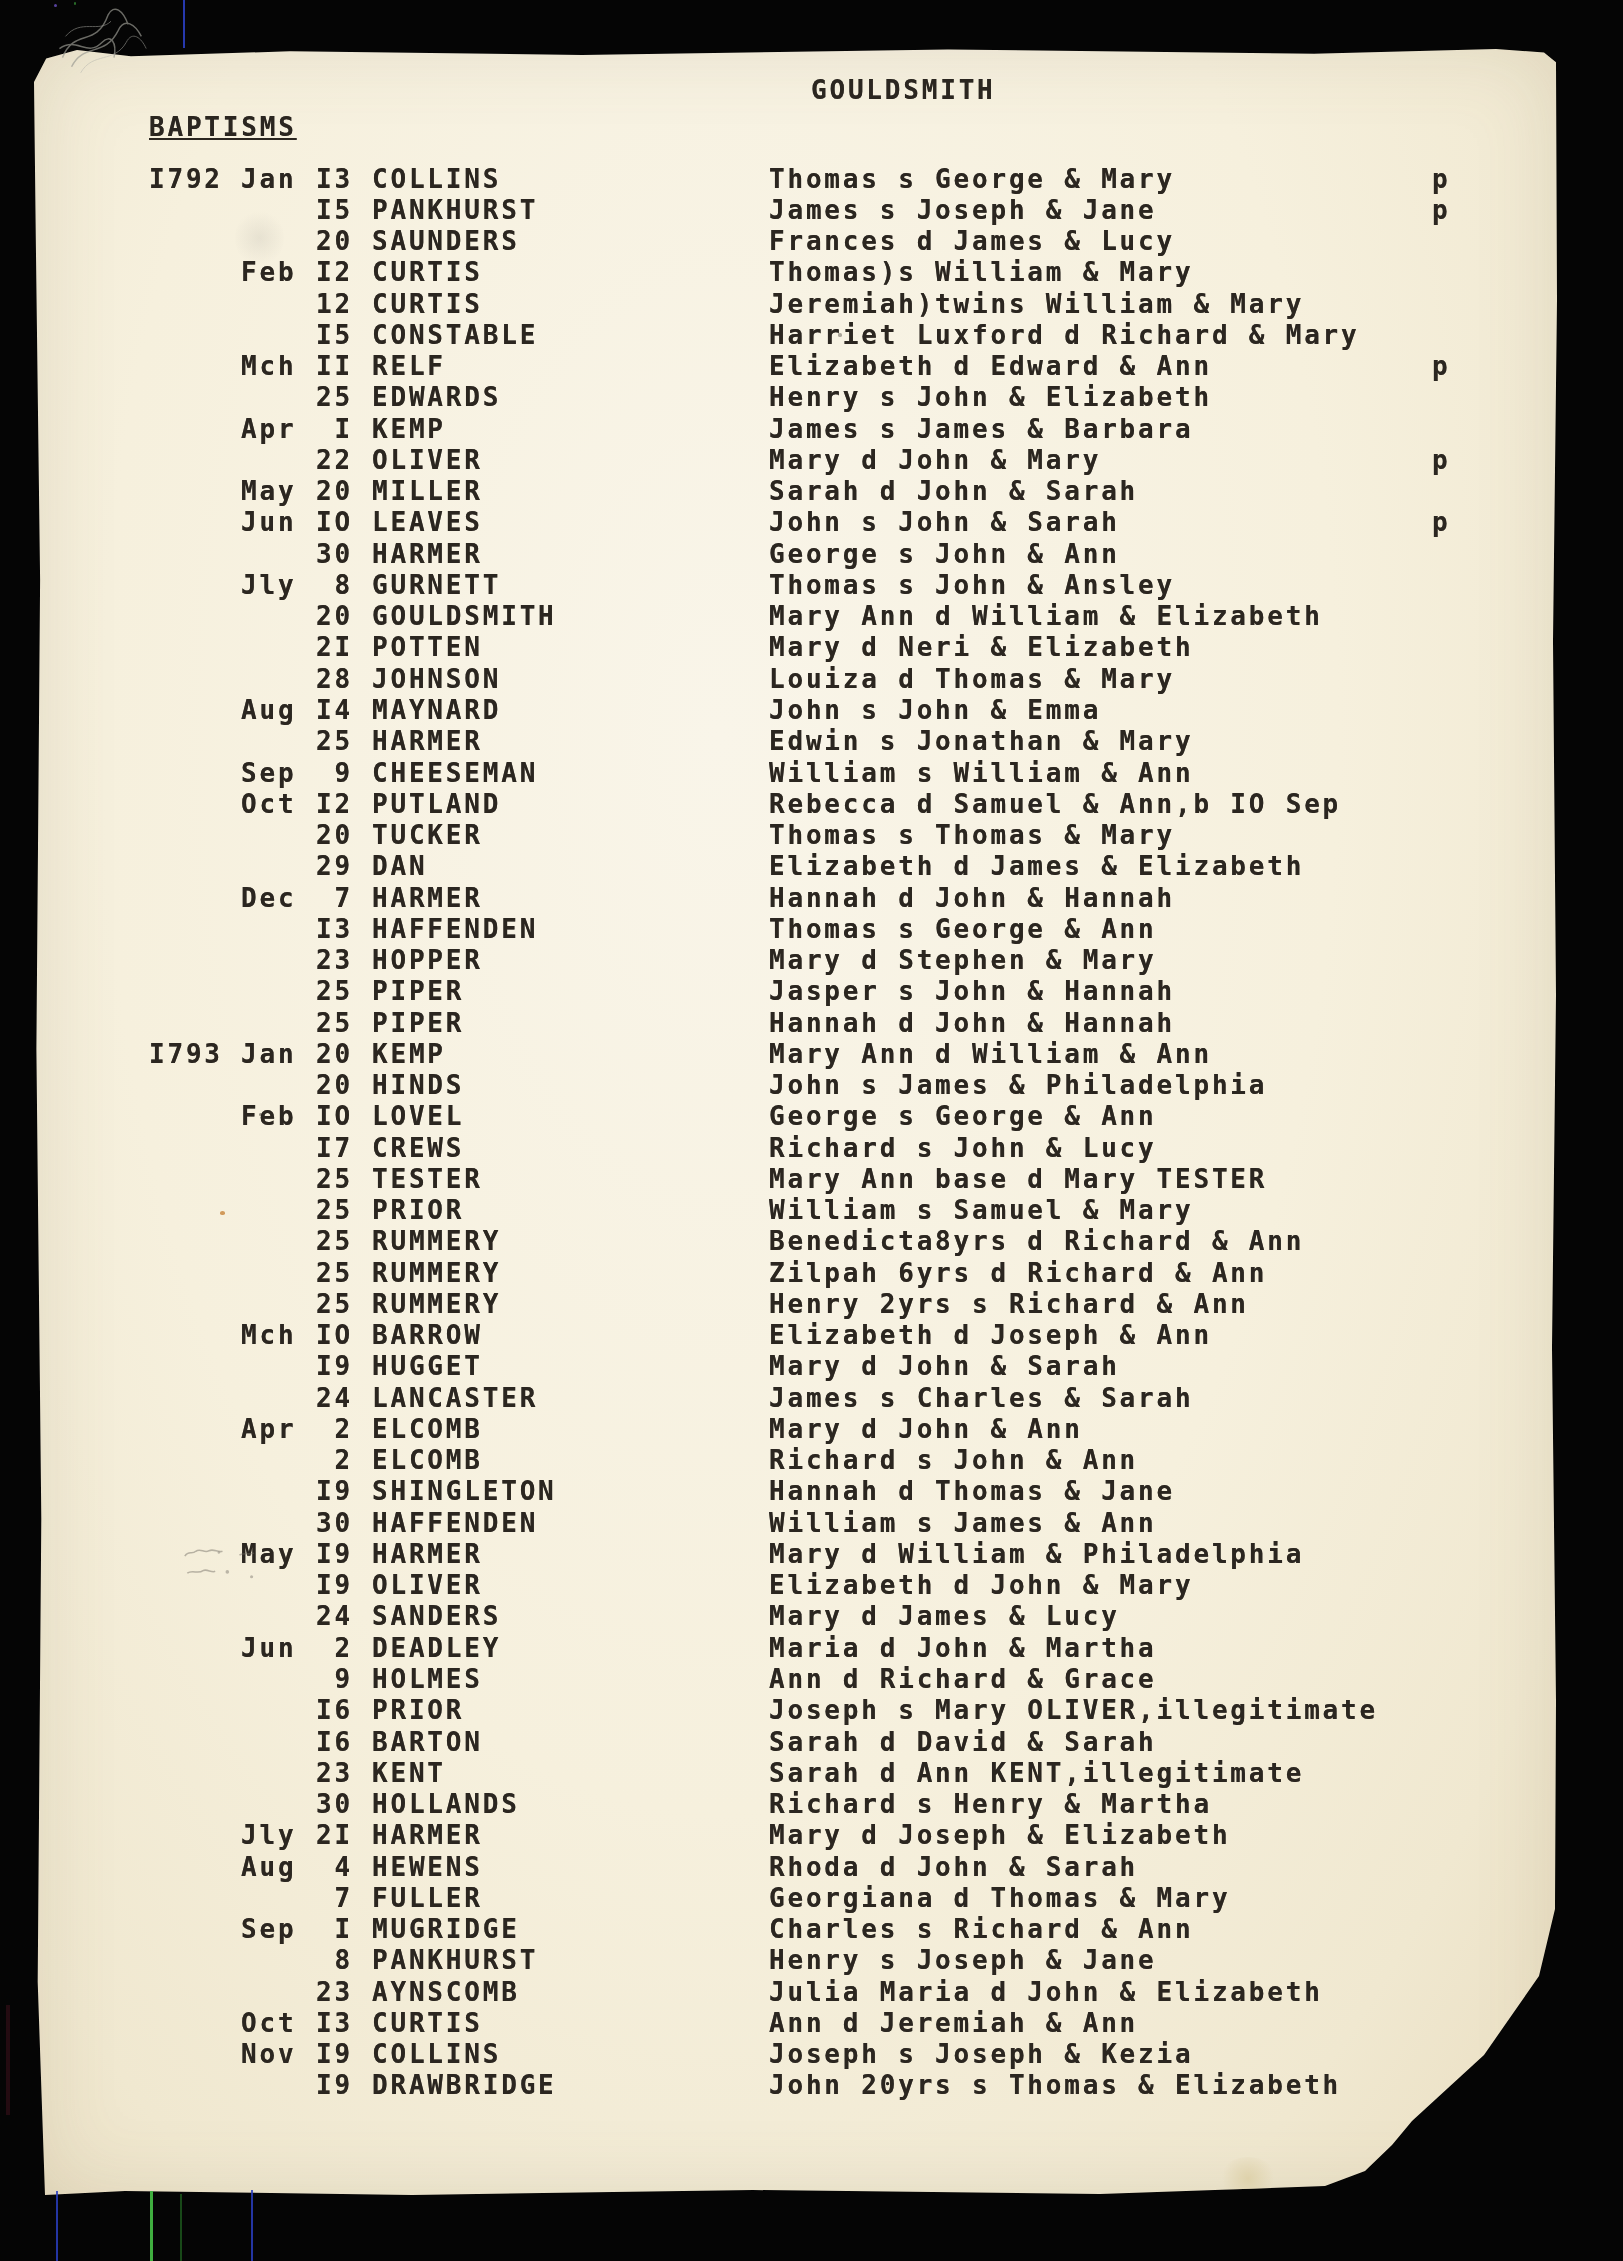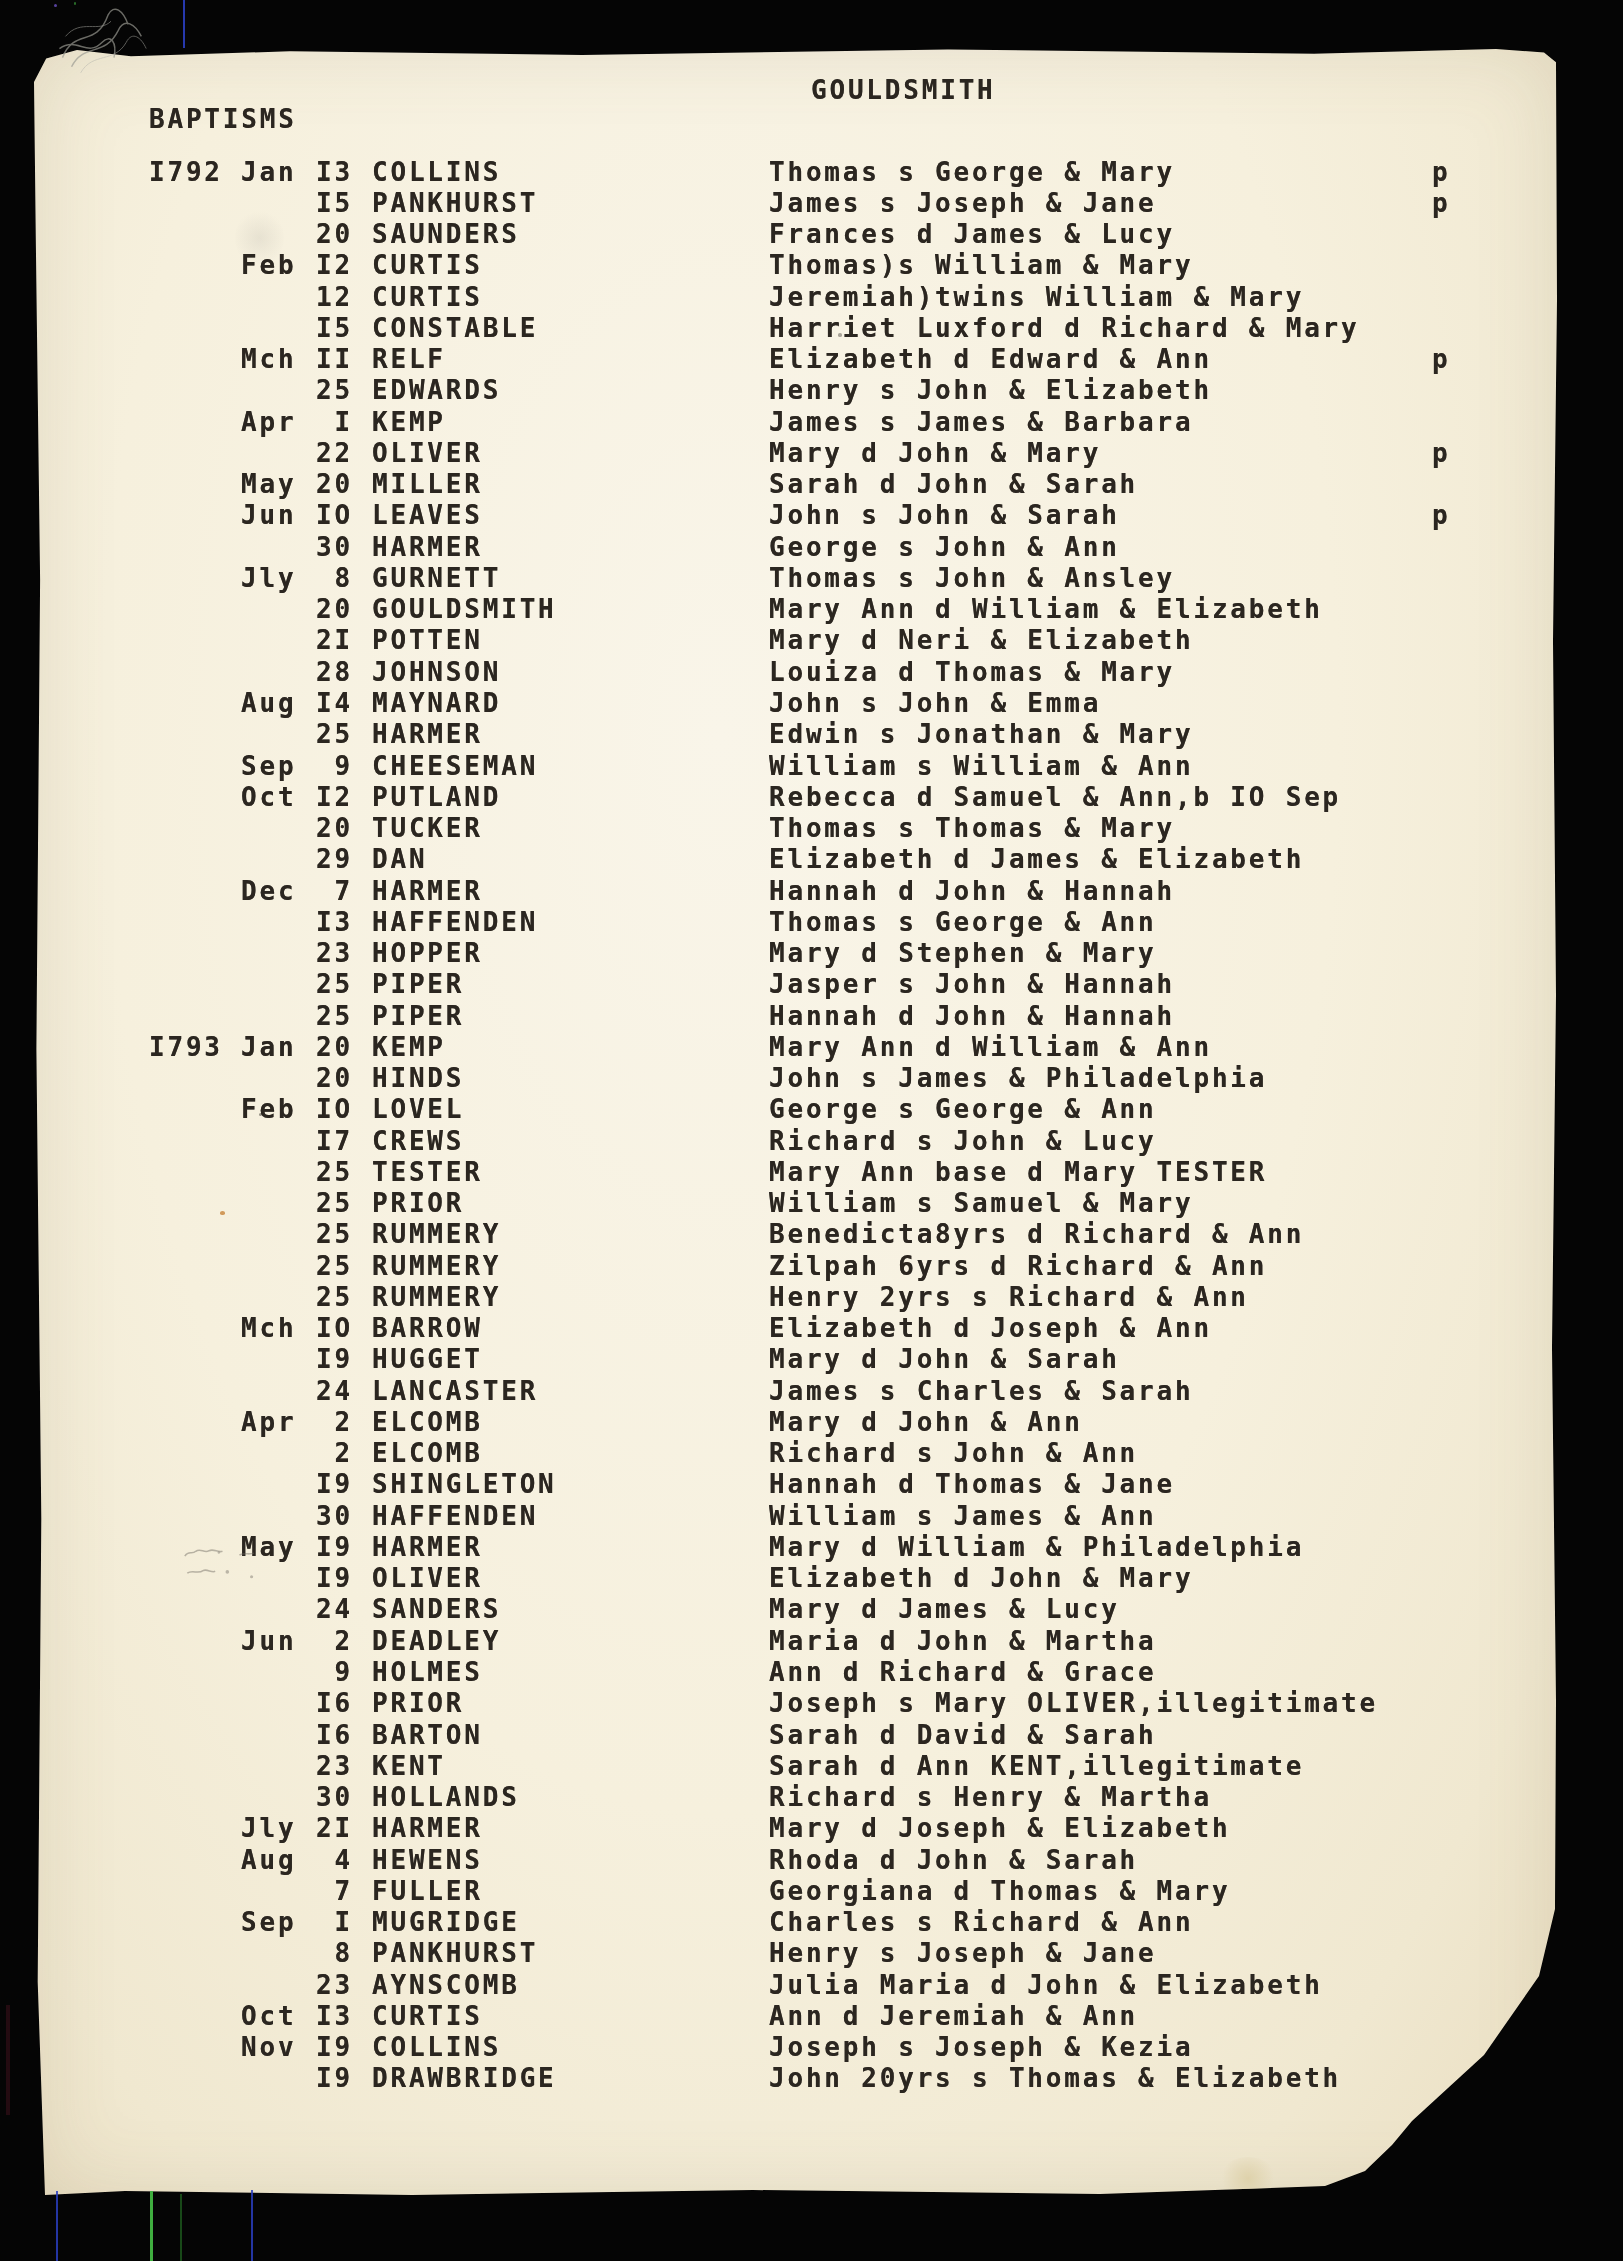--- a/index.html
+++ b/index.html
@@ -16,22 +16,22 @@
       1505px 1932px,1450px 2011px,1378px 2077px,1358px 2101px,1331px 2127px,1291px 2142px,
       1066px 2150px,719px 2146px,378px 2151px,91px 2147px,11px 2151px,
       3.7px 1938px,7.3px 1475px,2.4px 1005px,6.1px 536px,1.8px 195px);
     box-shadow:inset 0 0 85px rgba(120,100,60,.16);
   }
 
   
   .tw{color:#2b2620;font-size:26px;font-weight:700;letter-spacing:2.8px;
       text-shadow:0 0 0.6px rgba(43,38,32,.65);white-space:pre;}
   .place-header{position:absolute;left:777px;top:30.5px;}
-  .section-header{position:absolute;left:115px;top:60px;}
-  .rows{position:absolute;left:0;top:9px;width:100%;height:100%;}
+  .section-header{position:absolute;left:115px;top:68px;text-decoration:underline;}
+  .rows{position:absolute;left:0;top:16px;width:100%;height:100%;}
   .row{position:absolute;left:0;width:100%;height:32px;}
   .cell{position:absolute;top:0;}
   .c-year{left:115px;}
   .c-month{left:207px;}
   .c-day{left:262px;width:57px;text-align:right;}
   .c-surname{left:338px;}
   .c-detail{left:735px;}
   .c-note{left:1398px;}
 
   

